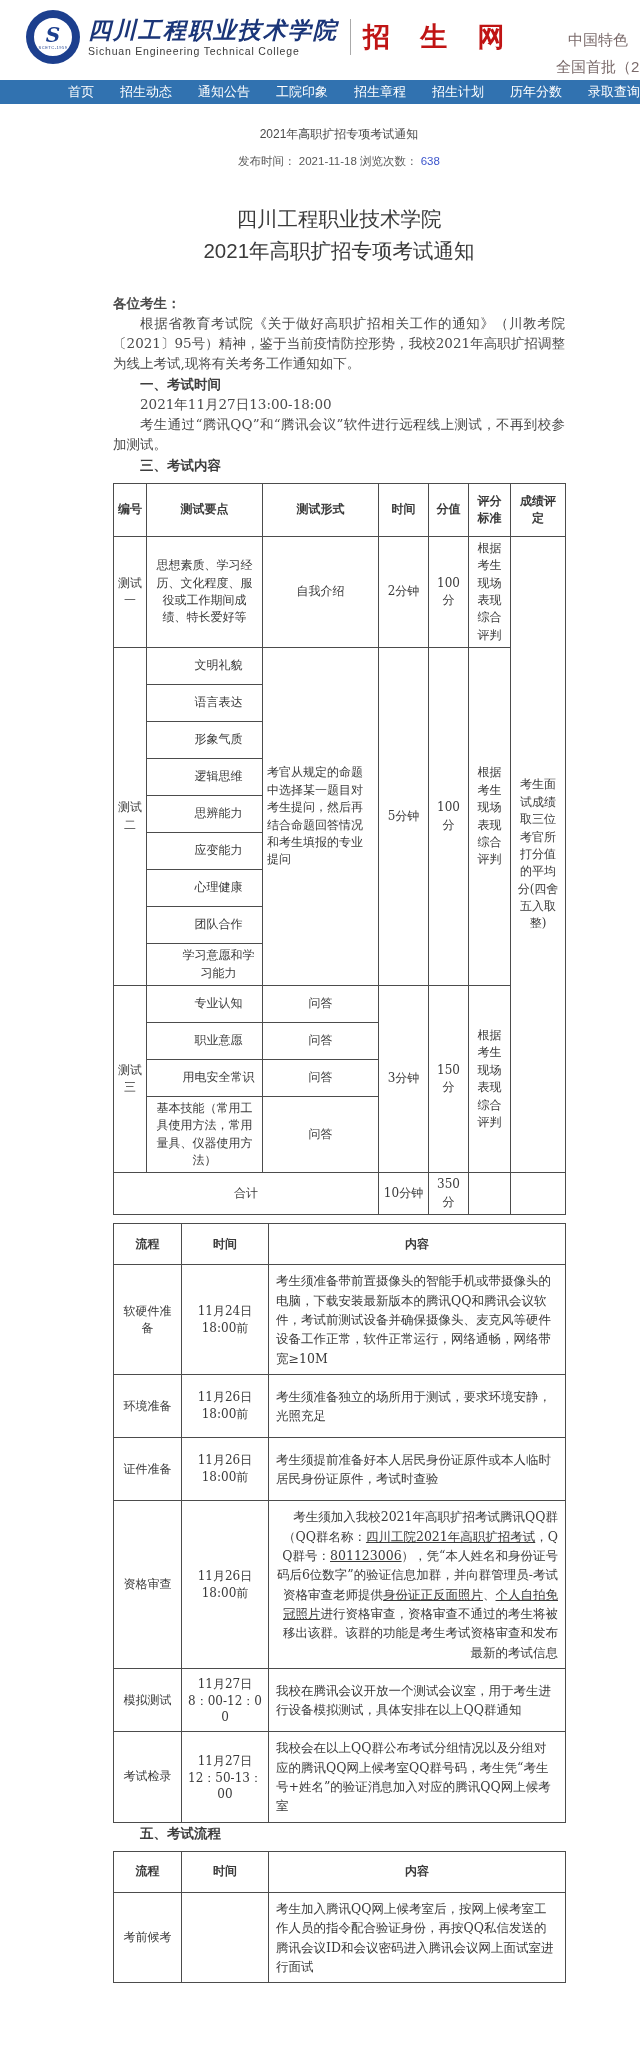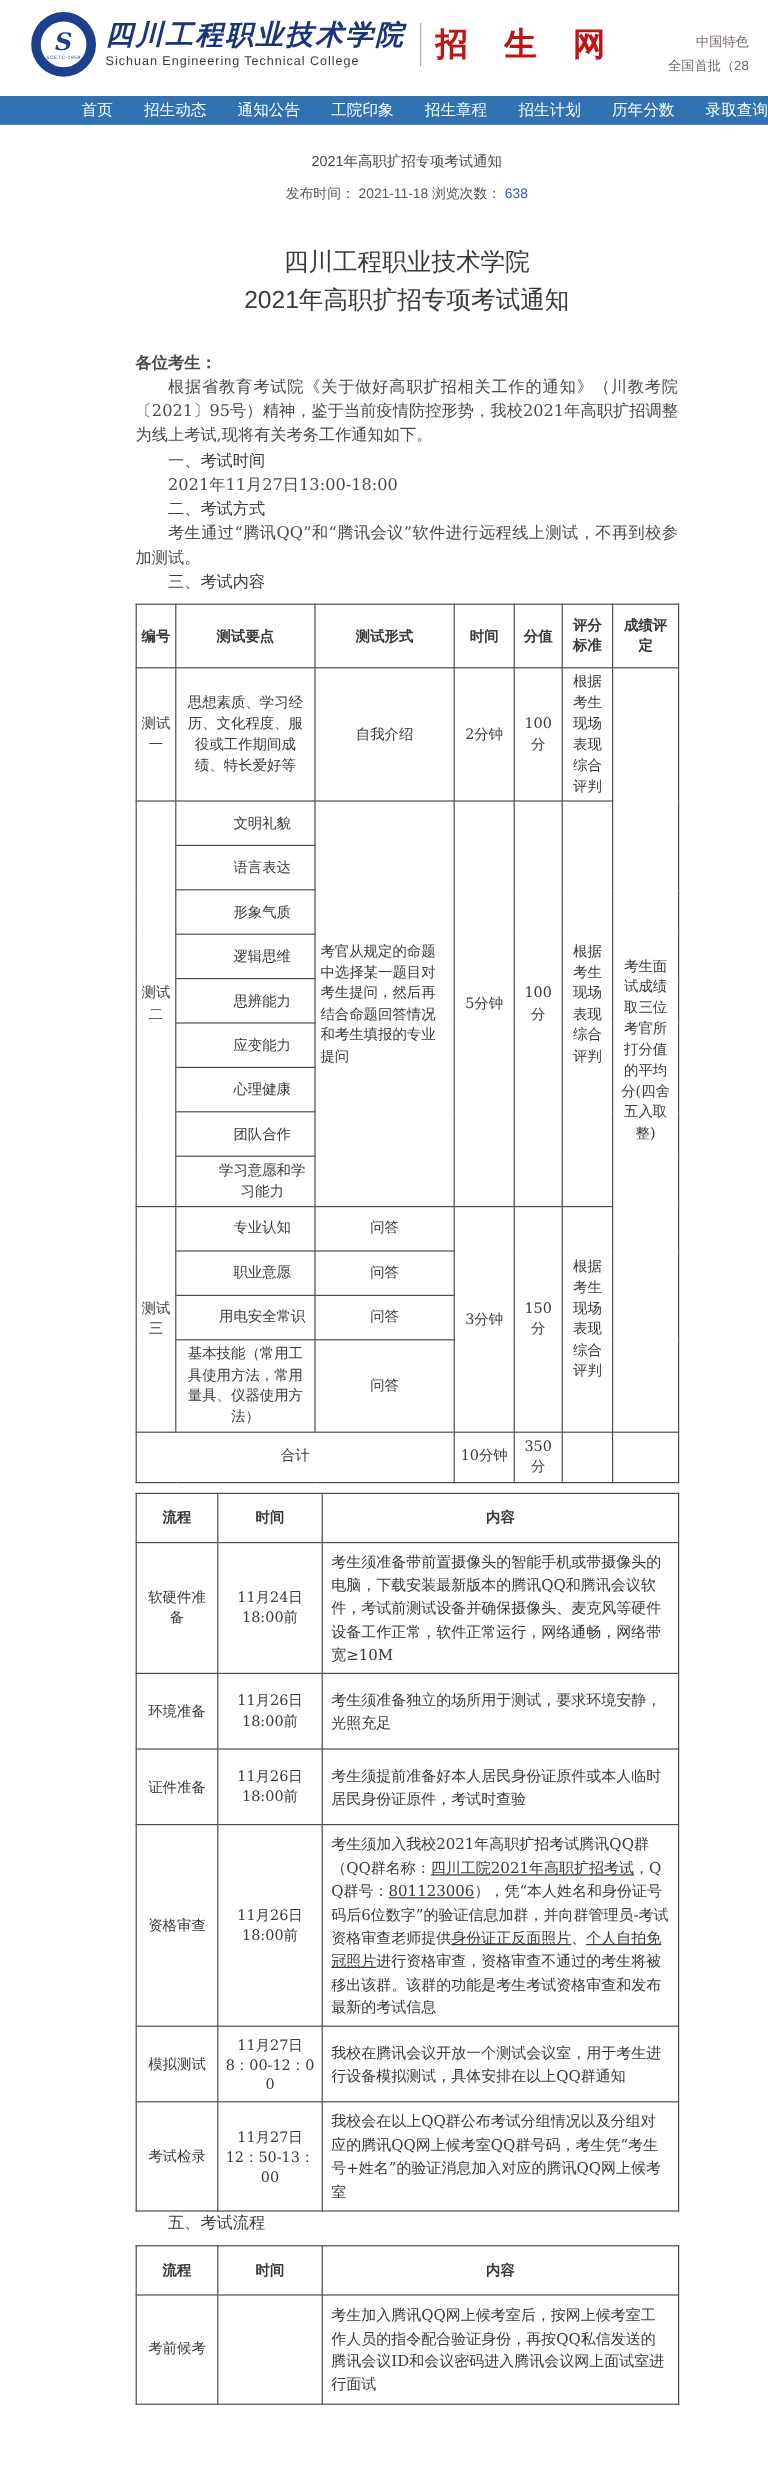--- a/index.html
+++ b/index.html
@@ -10,57 +10,57 @@
   .site-header { position:relative; height:80px; background:#fff; }
   .logo-wrap { position:absolute; left:26px; top:10px; display:flex; align-items:center; }
   .emblem { width:54px; height:54px; border-radius:50%; background:#1c3f8e; display:flex; align-items:center; justify-content:center; flex:0 0 auto; }
   .emblem-inner { width:42px; height:42px; border-radius:50%; background:#fff; border:2px solid #1c3f8e; box-sizing:border-box; display:flex; flex-direction:column; align-items:center; justify-content:center; color:#1c3f8e; }
   .emblem-inner .s { font-size:20px; font-weight:bold; font-style:italic; line-height:1; font-family:"DejaVu Serif", serif; }
   .emblem-inner .yr { font-size:4px; letter-spacing:0.5px; }
   .name-block { margin-left:8px; }
   .college-name { font-family:"DejaVu Serif", serif; font-style:italic; font-weight:bold; color:#1a3578; font-size:23px; letter-spacing:2px; line-height:1.1; white-space:nowrap; }
   .college-sub { font-size:10.5px; color:#3a3a3a; letter-spacing:0.8px; margin-top:2px; white-space:nowrap; }
   .site-name { margin-left:12px; padding-left:12px; border-left:1px solid #aaa; color:#c01414; font-size:27px; font-weight:bold; letter-spacing:7px; font-family:Liberation Mono, monospace; white-space:nowrap; }
-  .header-right { position:absolute; left:540px; top:26px; width:84px; overflow:hidden; font-size:11px; color:#7a6a6a; line-height:1.8; white-space:nowrap; text-align:right; }
+  .header-right { position:absolute; left:556px; top:26px; width:84px; overflow:hidden; font-size:15px; color:#7a6a6a; line-height:1.8; white-space:nowrap; text-align:center; }
 
   
   .main-nav { height:24px; background:#3172b0; display:flex; align-items:center; padding-left:55px; gap:0; }
   .nav-item { color:#fff; font-size:13px; padding:0 13px; line-height:24px; cursor:pointer; white-space:nowrap; }
 
   
   .doc { margin:0 auto; width:452px; margin-left:113px; }
   .meta { text-align:center; margin-top:22px; }
   .meta-title { font-size:12px; color:#4a4a4a; }
   .meta-line { margin-top:11px; font-size:11.5px; color:#585858; }
   .meta-line .views { color:#3c55cc; }
 
   
   .doc-title { text-align:center; margin-top:34px; font-size:20.5px; color:#3a3a3a; line-height:1.55; font-family:"Liberation Sans", sans-serif; }
   .doc-body { margin-top:26px; font-family:"DejaVu Serif", serif; font-size:13.5px; color:#4a4a4a; }
   .doc-body p { margin:0; line-height:1.5; text-align:justify; }
   .indent { text-indent:2em; }
-  .sec-head { font-weight:normal; text-indent:2em; color:#3d3d3d; }
+  .sec-head { font-weight:bold; text-indent:2em; color:#3d3d3d; }
   .salutation { font-weight:bold; }
 
   
   table { border-collapse:collapse; table-layout:fixed; width:452px; margin-top:8px; }
   td, th { border:1px solid #4c4c4c; padding:3px 4px; vertical-align:middle; font-size:12px; color:#3a3a3a; word-break:break-all; }
   th { font-weight:bold; text-align:center; font-family:"Liberation Sans", sans-serif; }
   .c { text-align:center; }
   .l { text-align:left; line-height:1.5; }
   .t1 tr.head th { height:46px; }
   .t1 td { line-height:1.45;margin-left:16px; }
   .t1 tr.tall td { height:86px; }
   .t1 td.ph { height:30px;padding-left:32px; }
   .t1 tr.total td { height:28px; }
   .t2 th { height:34px; }
   .t2 td.proc, .t2 td.tm { text-align:center; }
   .t2 td.ct { line-height:1.55; font-family:"DejaVu Serif", serif; font-size:12.5px; padding:6px 7px; }
   .u { text-decoration:underline; }
-  .h72 td { height:70px;margin-left:11px; } .h52 td { height:50px; } .h140 td { height:138px; }
+  .h72 td { height:70px;margin-left:11px; } .h52 td { height:50px; } .h140 td { height:138px;text-align:right; }
 
   .after-table { margin-top:14px; }
 </style>
 </head>
 <body>
 
 <div class="page">
 
   <div class="site-header">
     <div class="logo-wrap">
@@ -109,21 +109,20 @@
     <div class="doc-title">
       <div>四川工程职业技术学院</div>
       <div>2021年高职扩招专项考试通知</div>
     </div>
 
     <div class="doc-body">
       <p class="salutation">各位考生：</p>
       <p class="indent">根据省教育考试院《关于做好高职扩招相关工作的通知》（川教考院〔2021〕95号）精神，鉴于当前疫情防控形势，我校2021年高职扩招调整为线上考试,现将有关考务工作通知如下。</p>
       <p class="sec-head">一、考试时间</p>
       <p class="indent">2021年11月27日13:00-18:00</p>
-      <p class="sec-head">二、考试方式</p>
       <p class="indent">考生通过“腾讯QQ”和“腾讯会议”软件进行远程线上测试，不再到校参加测试。</p>
       <p class="sec-head">三、考试内容</p>
 
       <table class="t1">
         <colgroup>
           <col style="width:33px">
             <col style="width:116px">
             <col style="width:116px">
           <col style="width:50px">
             <col style="width:40px">

